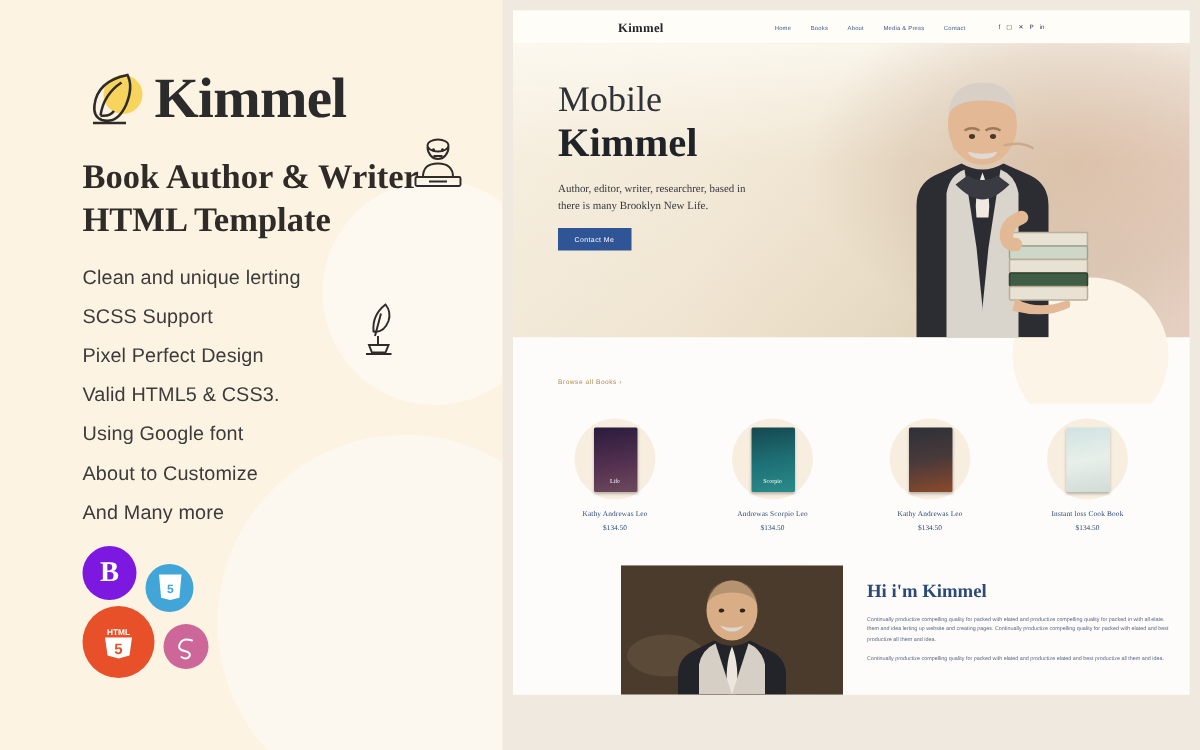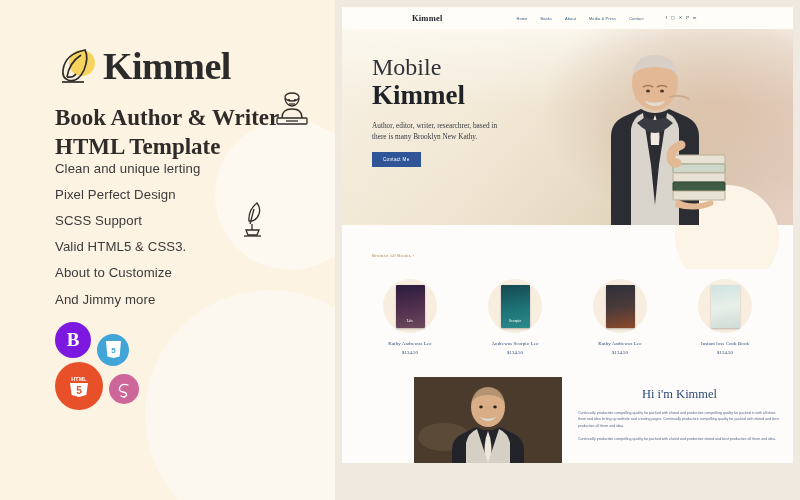--- a/index.html
+++ b/index.html
@@ -41,21 +41,21 @@
   .logo-mark svg { position: absolute; left: 0; top: 0; }
   .logo-text {
     font-family: "Liberation Serif", serif;
     font-size: 38px; font-weight: 700; color: #2b2b2b;
     letter-spacing: -0.5px; line-height: 1;
   }
 
   .promo-head {
     font-family: "Liberation Serif", serif;
     font-size: 23px; font-weight: 700; color: #2f2b28;
-    line-height: 1.25; max-width: 230px;
+    line-height: 1.25; margin-bottom: 16px; max-width: 230px;
   }
   .writer-icon { position: absolute; left: 272px; top: 90px; width: 40px; height: 38px; z-index: 3; }
   .quill-icon { position: absolute; left: 237px; top: 200px; width: 34px; height: 38px; z-index: 3; }
 
   .features { list-style: none; }
   .features li {
     font-size: 13.2px; color: #3b3b3b; line-height: 1;
     margin-bottom: 13px; letter-spacing: 0.1px;
   }
 
@@ -148,22 +148,22 @@
   .c4 { background: linear-gradient(170deg,#cfe3e2 0%,#e8efe9 50%,#cfdcd6 100%); }
   .book-title { font-family: "Liberation Serif", serif; font-size: 4.9px; color: #2c4a78;
     margin-top: 8px; letter-spacing: 0.1px; }
   .book-price { font-family: "Liberation Serif", serif; font-size: 4.9px; color: #2c4a78; margin-top: 4px; }
 
   
   .about { position: relative; background: #fdfcfa; display: flex; padding: 8px 0 0 0; }
   .about-photo { position: relative; width: 148px; height: 86px; margin-left: 72px;
     background: linear-gradient(160deg,#4a3a2c 0%,#6b5640 45%,#3a2e23 100%); overflow: hidden; }
   .about-text { padding: 10px 12px 0 16px; flex: 1; }
-  .about-title { font-family: "Liberation Serif", serif; font-weight: 400;
-    font-size: 12.5px; color: #2c4a78; text-align: center; }
+  .about-title { font-family: "Liberation Serif", serif; font-weight: 700;
+    font-size: 12.5px; color: #2c4a78; }
   .about-p { font-size: 3.6px; color: #5a6a86; line-height: 1.75; margin-top: 8px; }
   .about-p.second { margin-top: 7px; }
 </style>
 </head>
 <body>
 
 <div class="page">
 
   <aside class="promo">
     <div class="promo-glow"></div>
@@ -205,25 +205,26 @@
             </g>
           </svg>
         </div>
         <div class="logo-text">Kimmel</div>
       </div>
 
       <h1 class="promo-head">Book Author &amp; Writer HTML Template</h1>
 
       <ul class="features">
         <li>Clean and unique lerting</li>
+        <li>SCSS Support</li>
         <li>Pixel Perfect Design</li>
-        <li>SCSS Support</li>
         <li>Valid HTML5 &amp; CSS3.</li>
+        <li>Using Google font</li>
         <li>About to Customize</li>
-        <li>And Jimmy more</li>
+        <li>And Many more</li>
       </ul>
 
       <div class="badges">
         <div class="badge badge-bs">
           <span>B</span>
         </div>
         <div class="badge badge-css">
           <svg class="shield" viewBox="0 0 17 19">
             <path d="M1 1h15l-1.4 15.5L8.5 18 2.4 16.5z" fill="#fff"></path>
             <text x="8.5" y="13" font-size="8" font-family="Liberation Sans, sans-serif" fill="#41a5d8" text-anchor="middle" font-weight="bold">5</text>
@@ -292,21 +293,21 @@
             <rect x="92" y="135" width="52" height="9" rx="1" fill="#3f5c44" stroke="#2d4231"></rect>
             <rect x="92" y="144" width="52" height="9" rx="1" fill="#e8e2d4" stroke="#b9ae96"></rect>
           </g>
           <path d="M96 152 q14 8 32 2 q6-2 4 4 q-16 8 -38 2z" fill="#e3b894"></path>
           <path d="M100 98 q-10 4 -10 12 q0 6 6 6" fill="none" stroke="#e3b894" stroke-width="9" stroke-linecap="round"></path>
         </svg>
 
         <div class="hero-content">
           <div class="hero-first">Mobile</div>
           <div class="hero-last">Kimmel</div>
-          <p class="hero-sub">Author, editor, writer, researchrer, based in there is many Brooklyn New Kathy.</p>
+          <p class="hero-sub">Author, editor, writer, researchrer, based in there is many Brooklyn New Life.</p>
           <button class="hero-btn">Contact Me</button>
         </div>
       </div>
 
       <div class="quote-sec">
         <div class="quote-circle"></div>
         <a class="browse" href="#">Browse all Books ›</a>
       </div>
 
       <div class="books">

